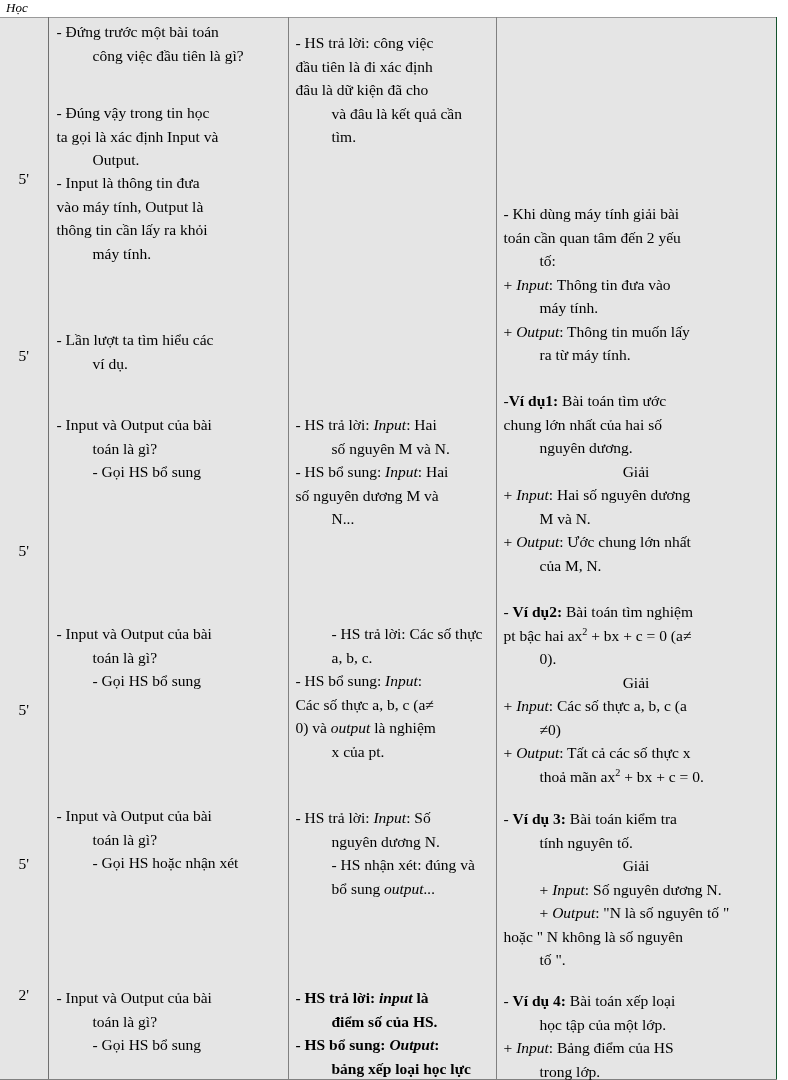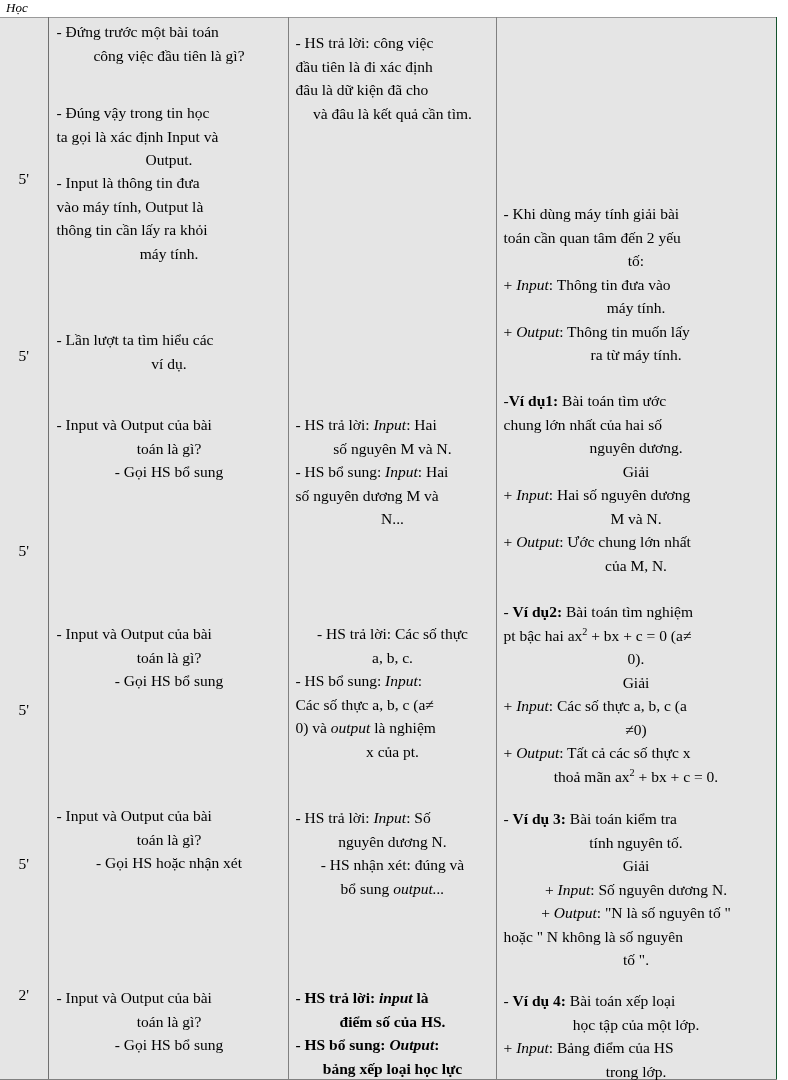--- a/index.html
+++ b/index.html
@@ -94,21 +94,21 @@
 
   p.ln {
     margin: 0;
     font-size: 15.5px;
     line-height: 23.5px;
     text-align: justify;
     text-justify: inter-word;
     -webkit-hyphens: none;
     hyphens: none;
   }
-  p.ln.last, p.ln.noj { text-align: center; }
+  p.ln.last, p.ln.noj { text-align: left; margin-left: 36px; }
   p.ln.center { text-align: center; }
 
   .it { font-style: italic; }
   .bd { font-weight: bold; }
   sup { font-size: 0.66em; vertical-align: super; line-height: 0; }
 </style>
 </head>
 <body>
 
 <div class="page">

